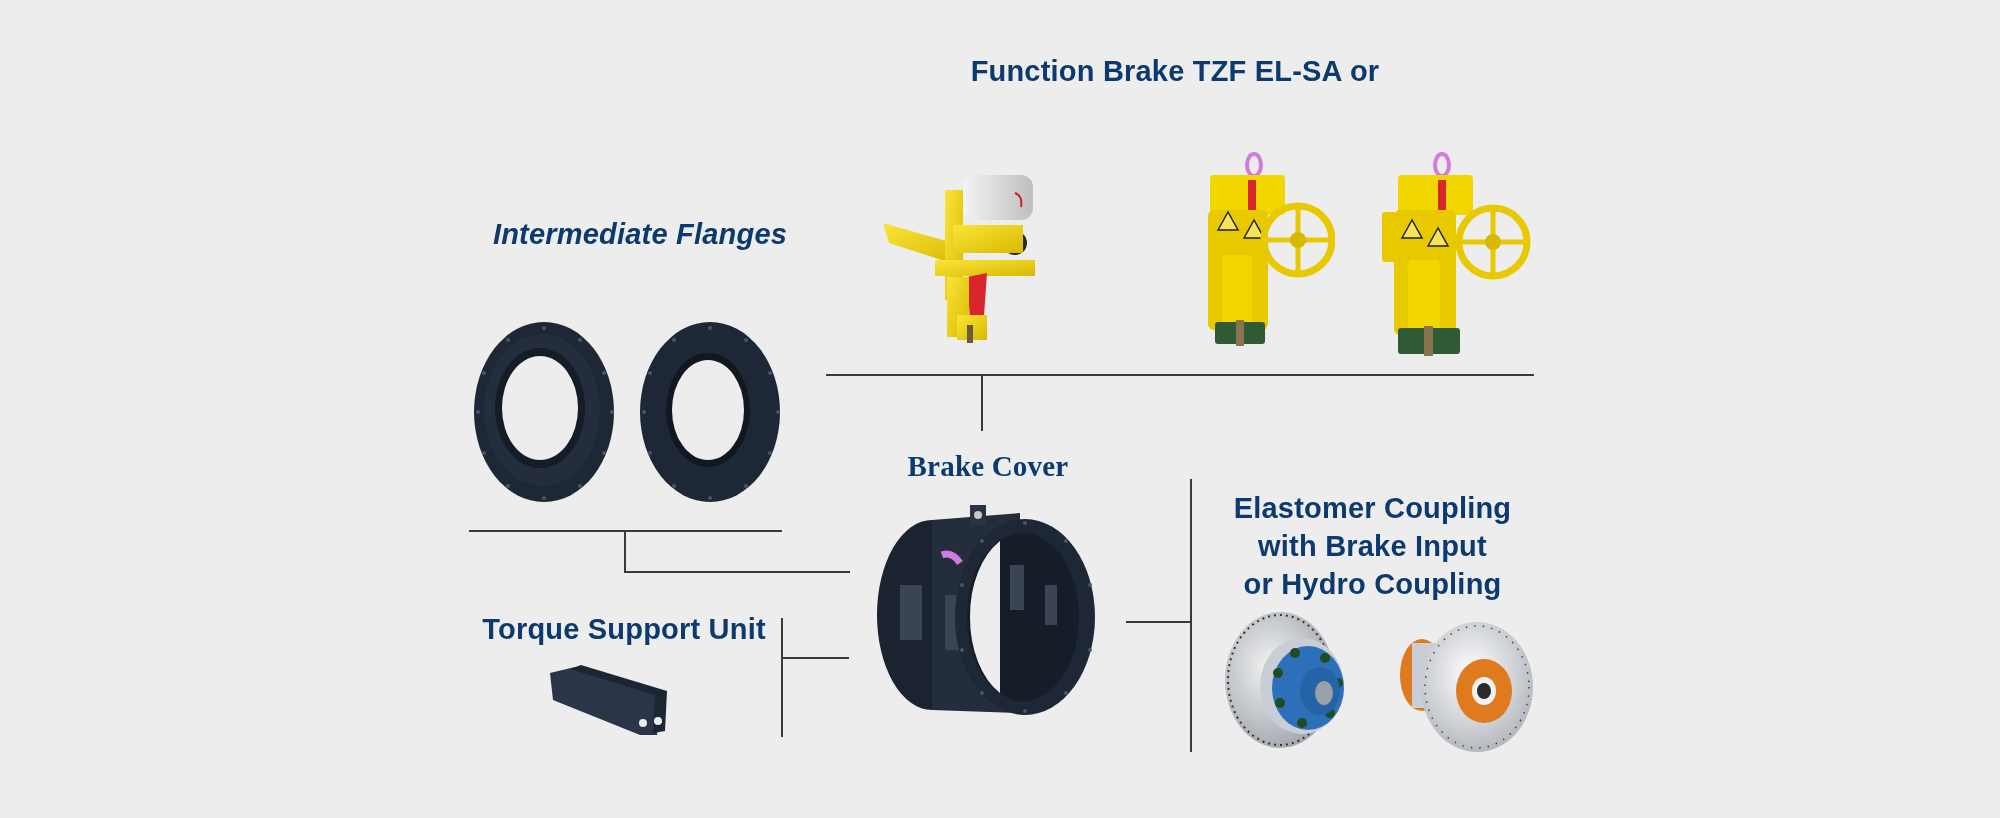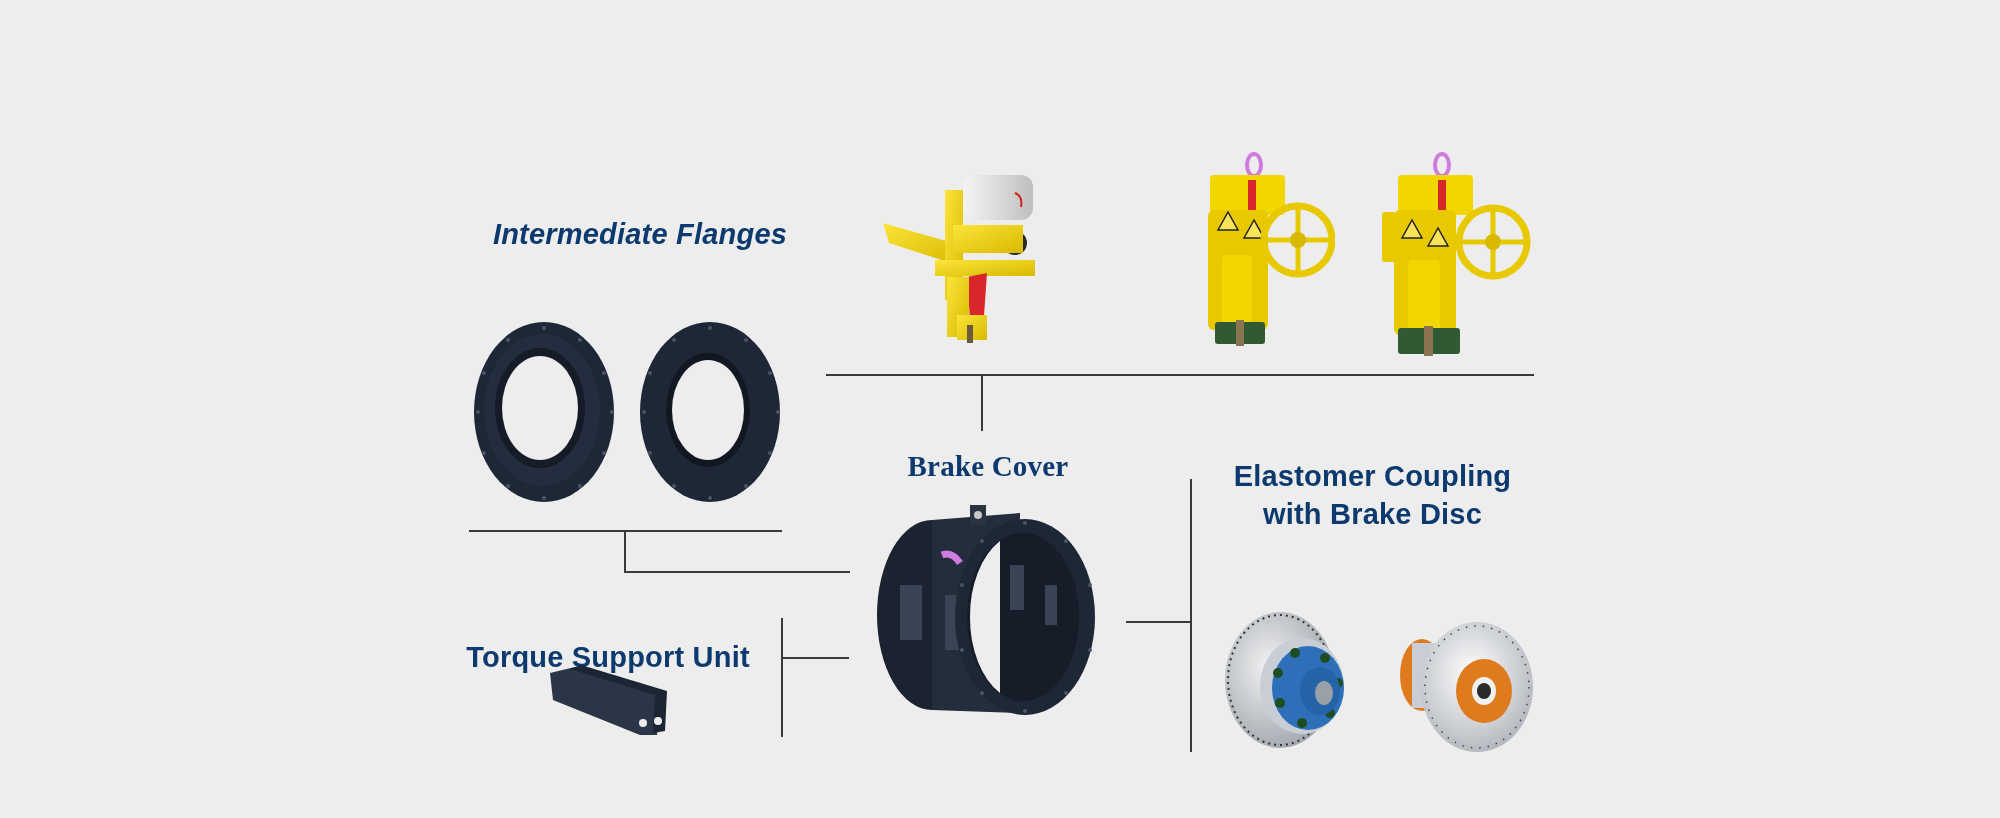--- a/index.html
+++ b/index.html
@@ -14,33 +14,35 @@
   .line { position:absolute; background:#3a3a3a; }
   .h { height:2px; }
   .v { width:2px; }
   .product { position:absolute; }
   .product svg { display:block; width:100%; height:100%; }
 </style>
 </head>
 <body>
 
 <div class="label" style="left:760px; top:52px; width:830px;">
+  <div>Function Brake TZF EL-SA or</div>
 </div>
 
 <div class="label" style="left:440px; top:215px; width:400px;font-style:italic;">
   <div>Intermediate Flanges</div>
 </div>
 
 <div class="label" style="left:838px; top:447px; width:300px;font-family:Liberation Serif, serif;">Brake Cover</div>
 
-<div class="label" style="left:448px; top:610px; width:320px;margin-top:28px;">Torque Support Unit</div>
-
-<div class="label" style="left:1190px; top:457px; width:365px;">
+<div class="label" style="left:464px; top:610px; width:320px;">Torque Support Unit</div>
+
+<div class="label" style="left:1190px; top:489px; width:365px;">
   <div>Elastomer Coupling</div>
-  <div>with Brake Disc</div>
+  <div>with Brake Input</div>
+  <div>or Hydro Coupling</div>
 </div>
 
 <div class="line h" style="left:826px; top:374px; width:708px;"></div>
 <div class="line v" style="left:981px; top:375px; height:56px;"></div>
 
 <div class="line h" style="left:469px; top:530px; width:313px;"></div>
 <div class="line v" style="left:624px; top:531px; height:42px;"></div>
 <div class="line h" style="left:624px; top:571px; width:226px;"></div>
 
 <div class="line v" style="left:781px; top:618px; height:119px;"></div>

